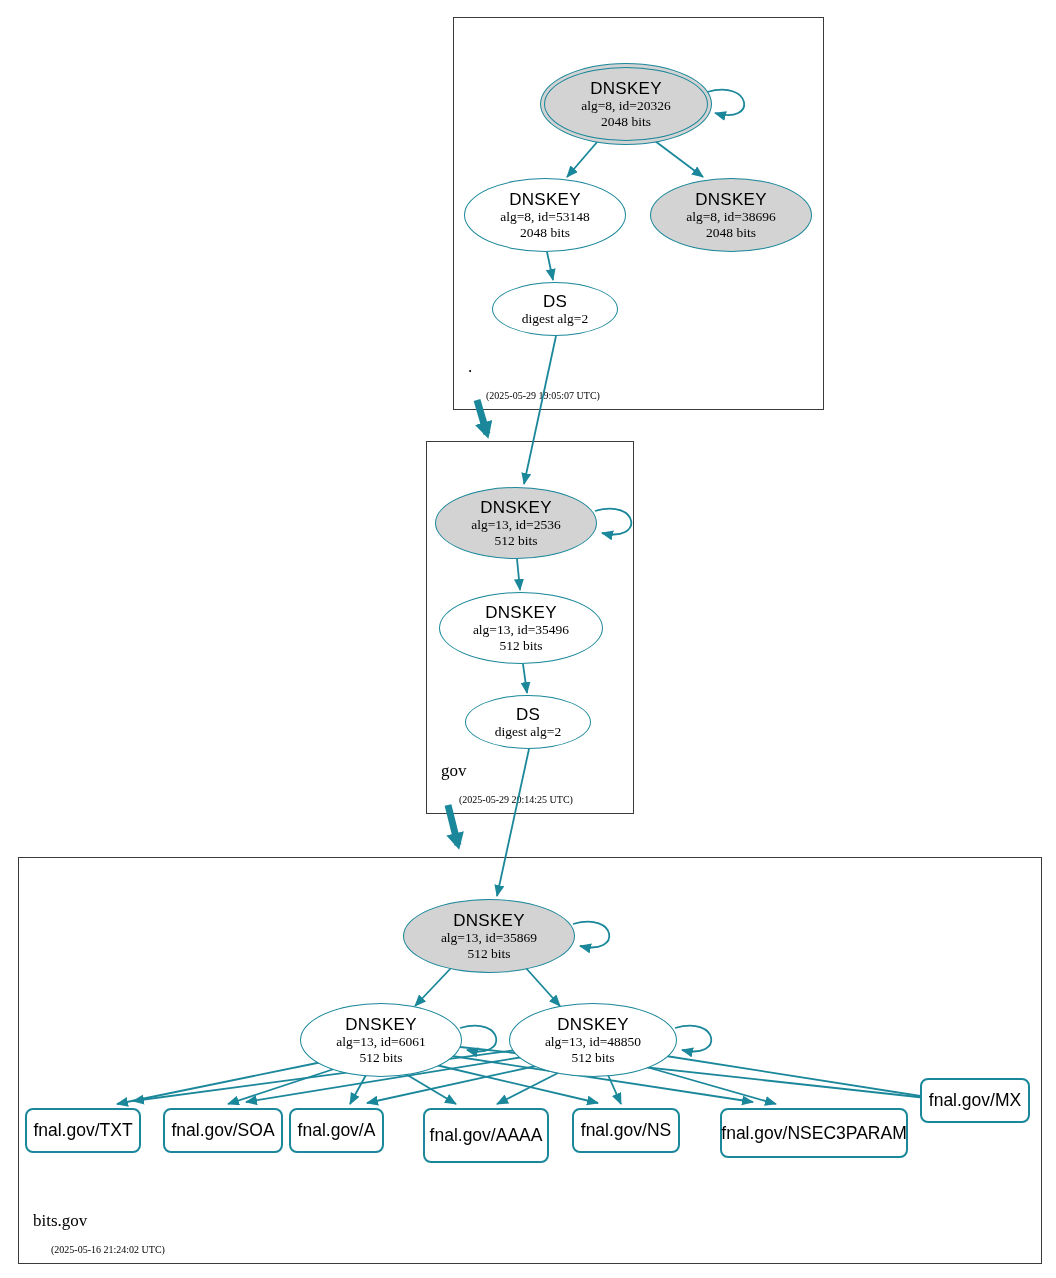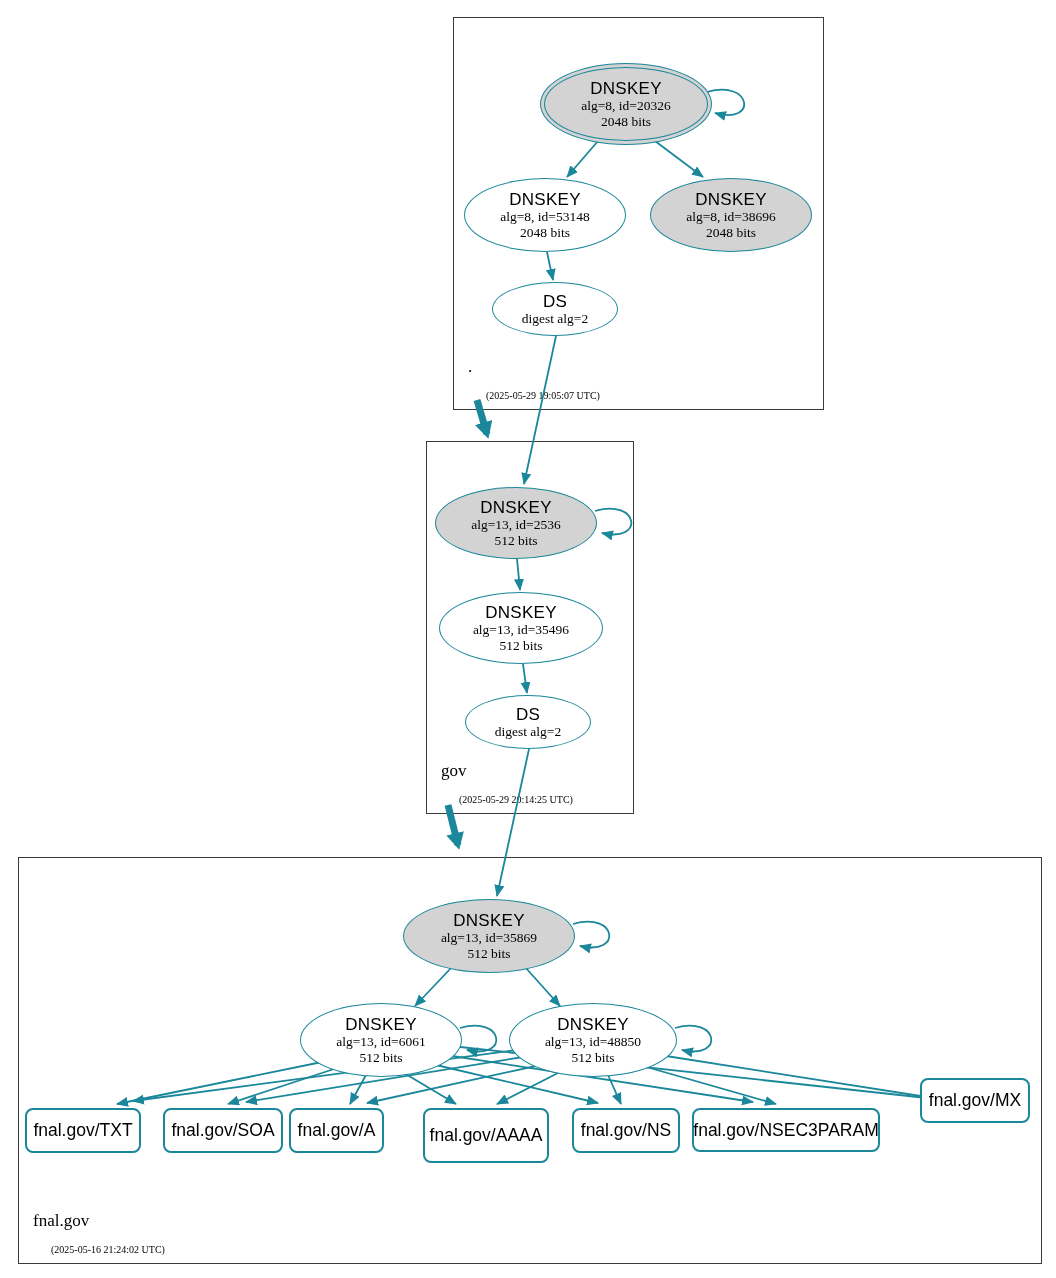--- a/index.html
+++ b/index.html
@@ -41,21 +41,21 @@
 
   <div class="zone-box" style="left:453px;top:17px;width:369px;height:391px">
     <div class="zone-name">.</div>
     <div class="zone-ts">(2025-05-29 19:05:07 UTC)</div>
   </div>
   <div class="zone-box" style="left:426px;top:441px;width:206px;height:371px">
     <div class="zone-name">gov</div>
     <div class="zone-ts">(2025-05-29 20:14:25 UTC)</div>
   </div>
   <div class="zone-box" style="left:18px;top:857px;width:1022px;height:405px">
-    <div class="zone-name">fnal.gov</div>
+    <div class="zone-name">bits.gov</div>
     <div class="zone-ts">(2025-05-16 21:24:02 UTC)</div>
   </div>
 
   <svg class="edges" width="1056" height="1278">
     <defs>
       <marker id="ah" markerUnits="userSpaceOnUse" markerWidth="14" markerHeight="12" refX="11" refY="5" orient="auto">
         <path class="ah" d="M0,0 L12,5 L0,10 z"></path>
       </marker>
       <marker id="ahBig" markerUnits="userSpaceOnUse" markerWidth="24" markerHeight="22" refX="12" refY="9" orient="auto">
         <path class="ah" d="M0,0 L17,9 L0,18 z"></path>
@@ -157,20 +157,20 @@
   </div>
   <div class="rrbox" style="left:289px;top:1108px;width:95px;height:45px">
     <span>fnal.gov/A</span>
   </div>
   <div class="rrbox" style="left:423px;top:1108px;width:126px;height:55px">
     <span>fnal.gov/AAAA</span>
   </div>
   <div class="rrbox" style="left:572px;top:1108px;width:108px;height:45px">
     <span>fnal.gov/NS</span>
   </div>
-  <div class="rrbox" style="left:692px;top:1108px;width:188px;height:44px">
+  <div class="rrbox" style="left:720px;top:1108px;width:188px;height:50px">
     <span>fnal.gov/NSEC3PARAM</span>
   </div>
   <div class="rrbox" style="left:920px;top:1078px;width:110px;height:45px">
     <span>fnal.gov/MX</span>
   </div>
 
 </div>
 
 </body></html>

